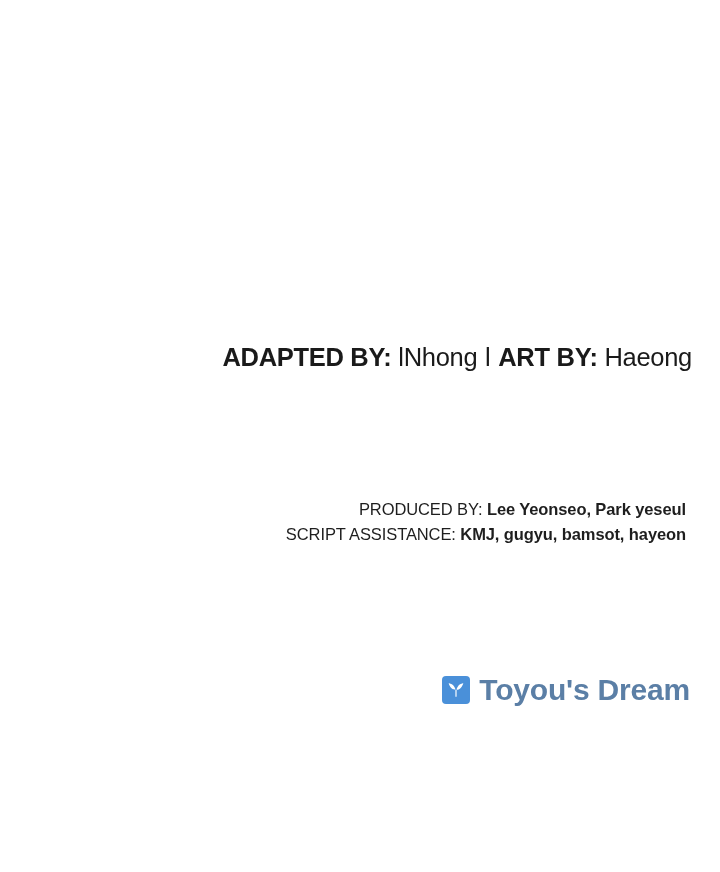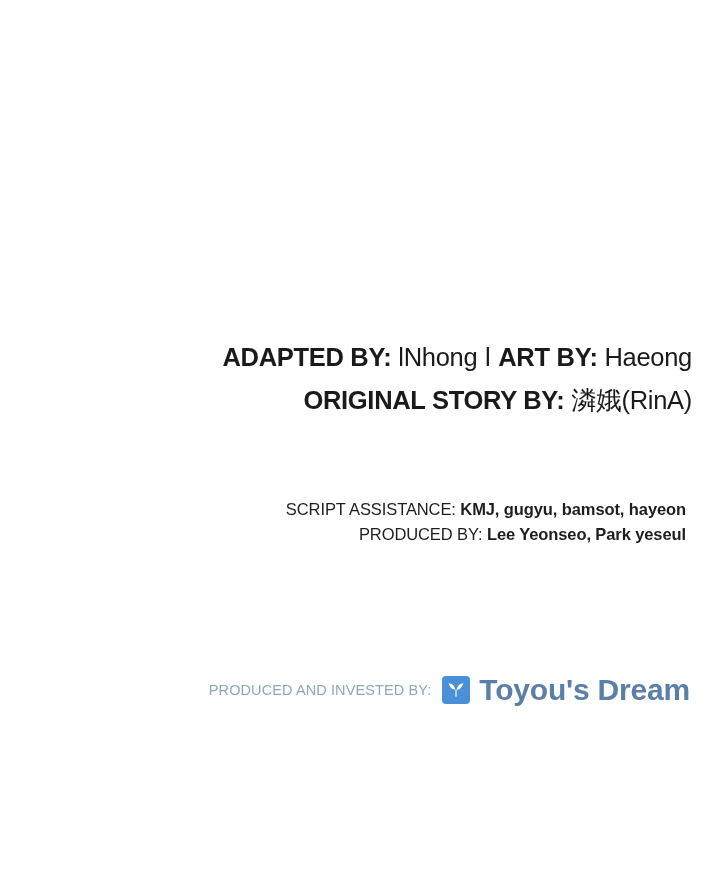--- a/index.html
+++ b/index.html
@@ -130,44 +130,39 @@
   <div class="credits-main">
 
     <div class="credits-line">
       <span class="lbl">ADAPTED BY:</span>
       <span class="val">lNhong</span>
       <span class="sep">l</span>
       <span class="lbl">ART BY:</span>
       <span class="val">Haeong</span>
     </div>
 
-    <div class="credits-line">
-      <span class="lbl">ORIGINAL STORY BY:</span>
-      <span class="val">潾娥(RinA)</span>
-    </div>
 
   </div>
 
   <div class="credits-sub">
 
     <div class="sub-line">
-      <span class="sub-lbl">SCRIPT ASSISTANCE:</span>
-      <span class="sub-val">KMJ, gugyu, bamsot, hayeon</span>
+      <span class="sub-lbl">PRODUCED BY:</span>
+      <span class="sub-val">Lee Yeonseo, Park yeseul</span>
     </div>
 
     <div class="sub-line">
-      <span class="sub-lbl">PRODUCED BY:</span>
-      <span class="sub-val">Lee Yeonseo, Park yeseul</span>
+      <span class="sub-lbl">SCRIPT ASSISTANCE:</span>
+      <span class="sub-val">KMJ, gugyu, bamsot, hayeon</span>
     </div>
 
   </div>
 
   <div class="investor">
 
-    <span class="investor-label">PRODUCED AND INVESTED BY:</span>
 
     <span class="brand-logo">
       <svg width="20" height="20" viewBox="0 0 24 24" aria-hidden="true">
         <path d="M3.2 4.0
                  C 3.2 4.0, 7.0 4.2, 9.3 7.2
                  C 10.5 8.8, 11.2 10.4, 11.3 11.6
                  L 11.3 20.2
                  L 12.7 20.2
                  L 12.7 11.6
                  C 12.8 10.4, 13.5 8.8, 14.7 7.2

